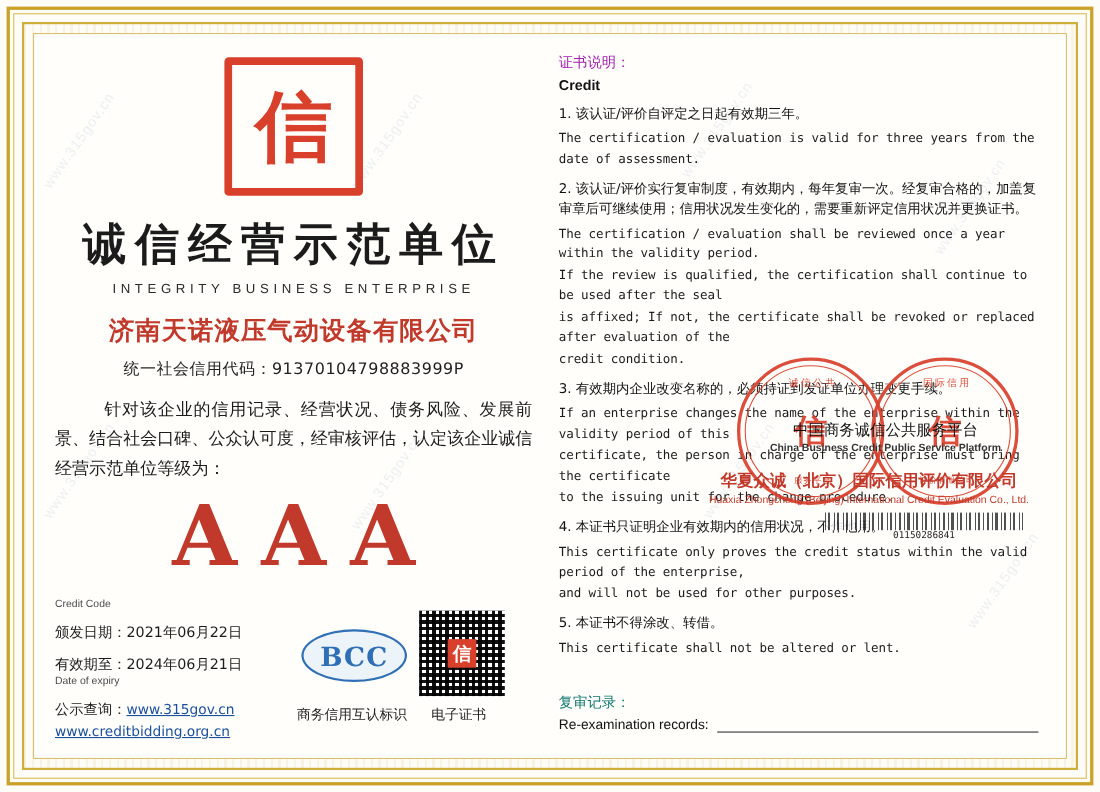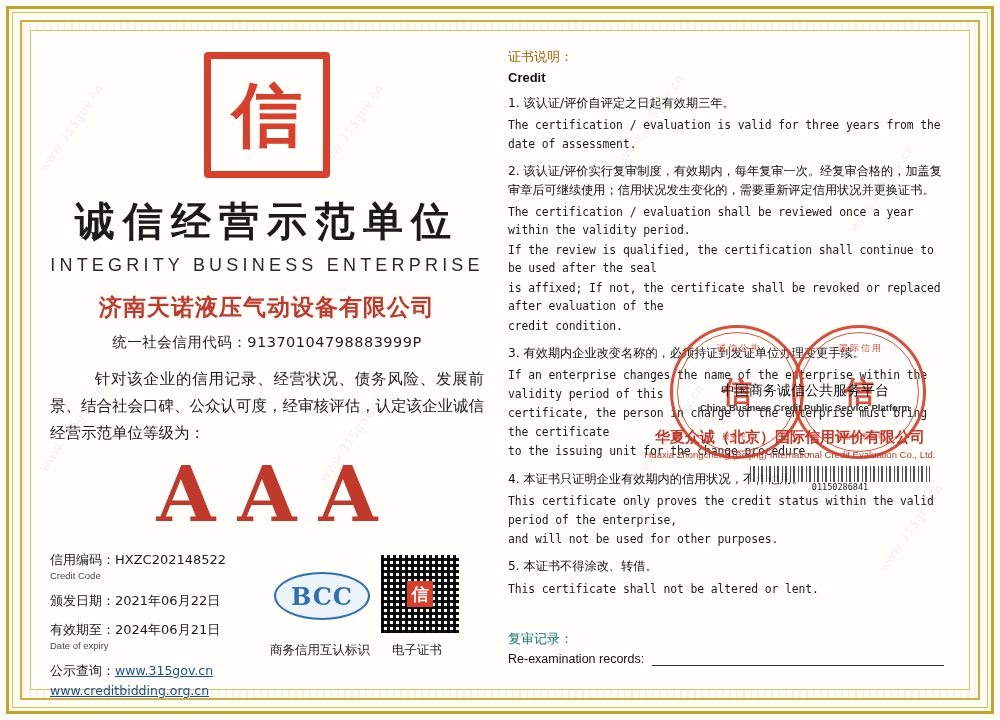--- a/index.html
+++ b/index.html
@@ -68,21 +68,21 @@
     font-size:70px;line-height:1;font-weight:bold;
     font-family:"DejaVu Serif", serif;
   }
   .title-cn{
     margin-top:16px;
     font-size:40px;font-weight:bold;letter-spacing:8px;
     color:#1b1b1b;
     font-family:"DejaVu Sans", sans-serif;
   }
   .title-en{
-    margin-top:6px;font-size:18px;letter-spacing:4.2px;color:#2a2a2a;
+    margin-top:6px;font-size:12px;letter-spacing:4.2px;color:#2a2a2a;
   }
   .company{
     margin-top:16px;font-size:23px;font-weight:bold;letter-spacing:1px;
     color:#c0392b;
     font-family:"DejaVu Sans", sans-serif;
   }
   .credit-id{
     margin-top:10px;font-size:14.5px;color:#1f1f1f;letter-spacing:.5px;
     font-family:"DejaVu Sans", sans-serif;
   }
@@ -139,21 +139,21 @@
   .badge-label{
     position:absolute;top:96px;font-size:12.5px;color:#1c1c1c;
     font-family:"DejaVu Sans", sans-serif;
   }
   .badge-label.a{left:0px;}
   .badge-label.b{left:122px;}
   
   .right{
     flex:1;position:relative;padding:18px 26px 0 8px;box-sizing:border-box;
   }
-  .notes-title-cn{font-size:13px;color:#a16207;font-family:"DejaVu Sans", sans-serif;}
+  .notes-title-cn{font-size:13px;color:#a21caf;font-family:"DejaVu Sans", sans-serif;}
   .notes-title-en{font-size:13px;color:#111;font-weight:bold;margin-top:4px;}
   .note-cn{
     font-size:12.2px;color:#111;margin-top:9px;line-height:1.5;
     font-family:"DejaVu Sans", sans-serif;
   }
   .note-en{
     font-size:11.4px;color:#1a1a1a;margin-top:4px;line-height:1.62;
     font-family:"DejaVu Sans Mono", monospace;
     letter-spacing:-0.1px;
   }
@@ -236,21 +236,20 @@
       <div class="title-en">INTEGRITY BUSINESS ENTERPRISE</div>
       <div class="company">济南天诺液压气动设备有限公司</div>
       <div class="credit-id">统一社会信用代码：91370104798883999P</div>
 
       <div class="para"><span class="indent"></span><span>针对该企业的信用记录、经营状况、债务风险、发展前景、结合社会口碑、公众认可度，经审核评估，认定该企业诚信经营示范单位等级为：</span></div>
 
       <div class="grade">AAA</div>
 
       <div class="meta">
         <div class="meta-row">
-          <div class="meta-cn">信用编码：HXZC202148522</div>
           <div class="meta-en">Credit Code</div>
         </div>
         <div class="meta-row">
           <div class="meta-cn">颁发日期：2021年06月22日</div>
         </div>
         <div class="meta-row">
           <div class="meta-cn">有效期至：2024年06月21日</div>
           <div class="meta-en">Date of expiry</div>
         </div>
         <div class="meta-row">

